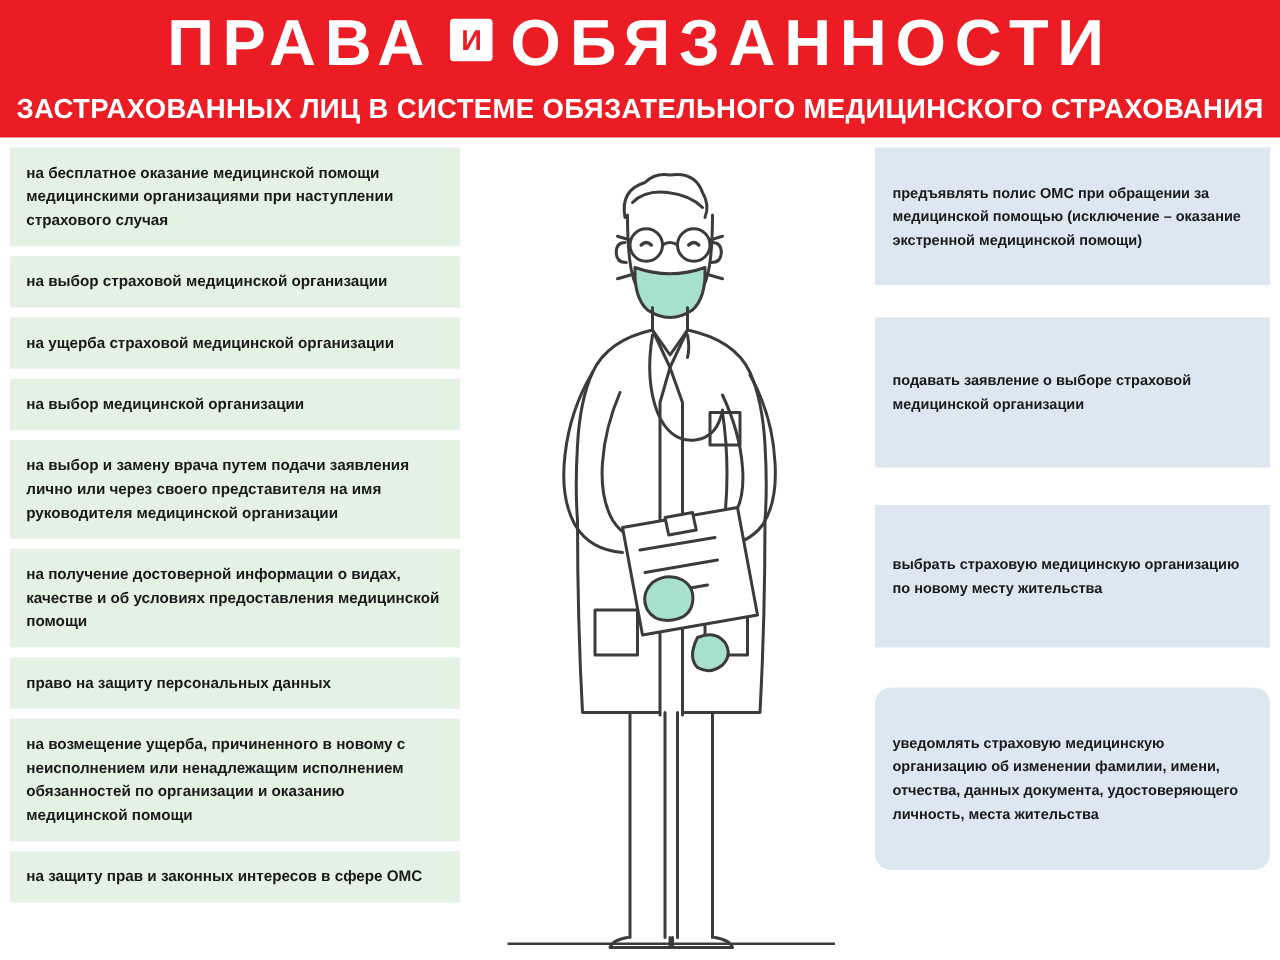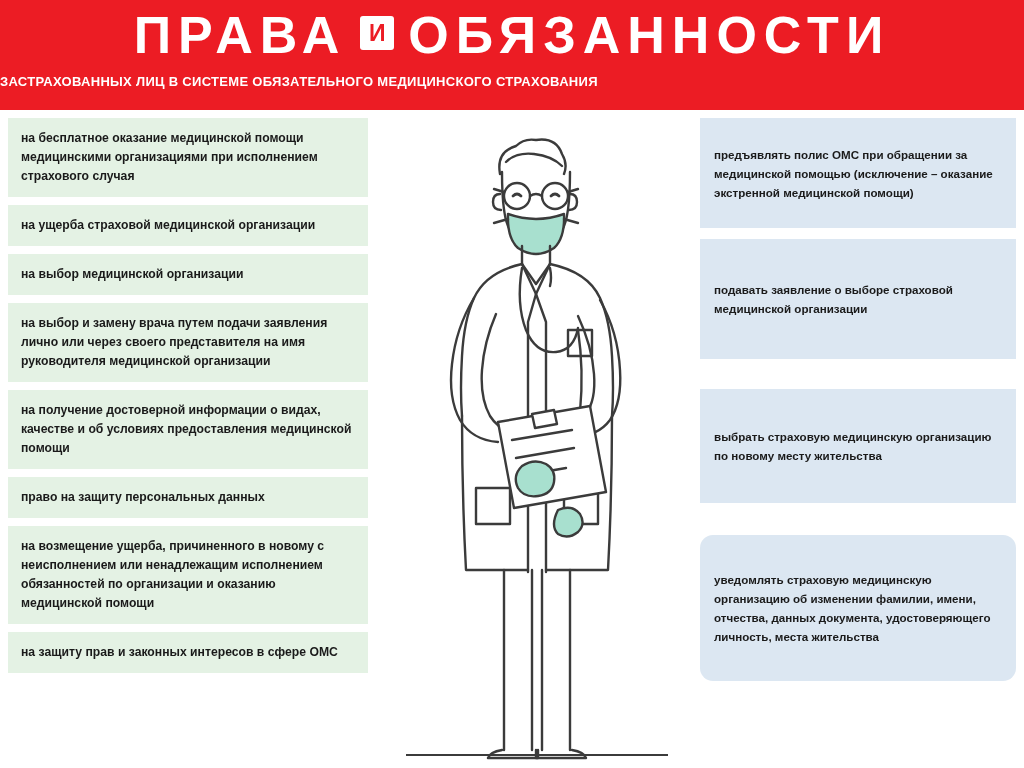--- a/index.html
+++ b/index.html
@@ -57,23 +57,23 @@
     vertical-align: middle;
     position: relative;
     top: -6px;
     margin: 0 14px;
   }
   .header-sub {
     position: absolute;
     left: 0;
     top: 74px;
     width: 1024px;
-    text-align: left;
+    text-align: center;
     color: #ffffff;
-    font-size: 13px;
+    font-size: 22px;
     font-weight: bold;
     letter-spacing: 0.3px;
     white-space: nowrap;
   }
 
   
   .col-left {
     position: absolute;
     left: 8px;
     top: 118px;
@@ -132,32 +132,33 @@
 <div class="poster">
 
   <div class="header">
     <div class="header-title">
       <span>ПРАВА</span><span class="conj">И</span><span>ОБЯЗАННОСТИ</span>
     </div>
     <div class="header-sub">ЗАСТРАХОВАННЫХ ЛИЦ В СИСТЕМЕ ОБЯЗАТЕЛЬНОГО МЕДИЦИНСКОГО СТРАХОВАНИЯ</div>
   </div>
 
   <div class="col-left">
-    <div class="card green">на бесплатное оказание медицинской помощи медицинскими организациями при исполнением страхового случая</div>
+    <div class="card green">на бесплатное оказание медицинской помощи медицинскими организациями при наступлении страхового случая</div>
+    <div class="card green">на выбор страховой медицинской организации</div>
     <div class="card green">на ущерба страховой медицинской организации</div>
     <div class="card green">на выбор медицинской организации</div>
     <div class="card green">на выбор и замену врача путем подачи заявления лично или через своего представителя на имя руководителя медицинской организации</div>
     <div class="card green">на получение достоверной информации о видах, качестве и об условиях предоставления медицинской помощи</div>
     <div class="card green">право на защиту персональных данных</div>
     <div class="card green">на возмещение ущерба, причиненного в новому с неисполнением или ненадлежащим исполнением обязанностей по организации и оказанию медицинской помощи</div>
     <div class="card green">на защиту прав и законных интересов в сфере ОМС</div>
   </div>
 
   <div class="col-right">
-    <div class="card-r" style="height:110px; margin-bottom:11px;">предъявлять полис ОМС при обращении за медицинской помощью (исключение – оказание экстренной медицинской помощи)</div>
+    <div class="card-r" style="height:110px; margin-bottom:26px;">предъявлять полис ОМС при обращении за медицинской помощью (исключение – оказание экстренной медицинской помощи)</div>
     <div class="card-r" style="height:120px; margin-bottom:30px;">подавать заявление о выборе страховой медицинской организации</div>
     <div class="card-r" style="height:114px; margin-bottom:32px;">выбрать страховую медицинскую организацию по новому месту жительства</div>
     <div class="card-r" style="height:146px;border-radius:13px;">уведомлять страховую медицинскую организацию об изменении фамилии, имени, отчества, данных документа, удостоверяющего личность, места жительства</div>
   </div>
 
   <div class="illustration">
     <svg width="328" height="650" viewBox="0 0 328 650" xmlns="http://www.w3.org/2000/svg">
       <g fill="none" stroke="#3b3b3b" stroke-width="2.4" stroke-linecap="round" stroke-linejoin="round">
 
         <path d="M128 56 q-4 -22 16 -28 q8 -8 20 -6 q20 -3 26 14 q6 10 2 20"></path>

